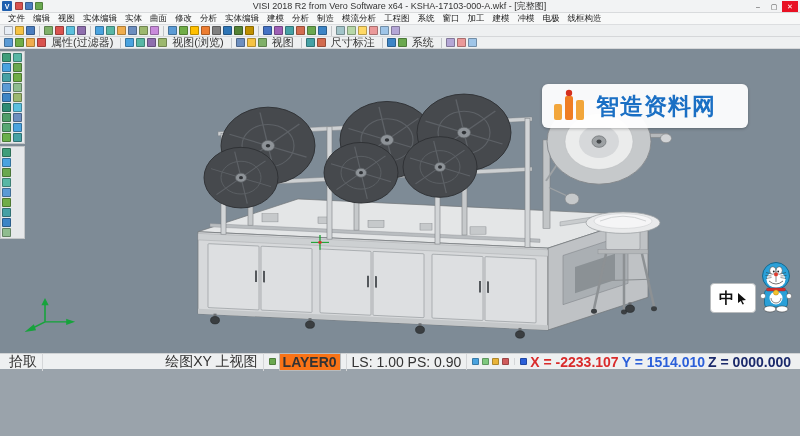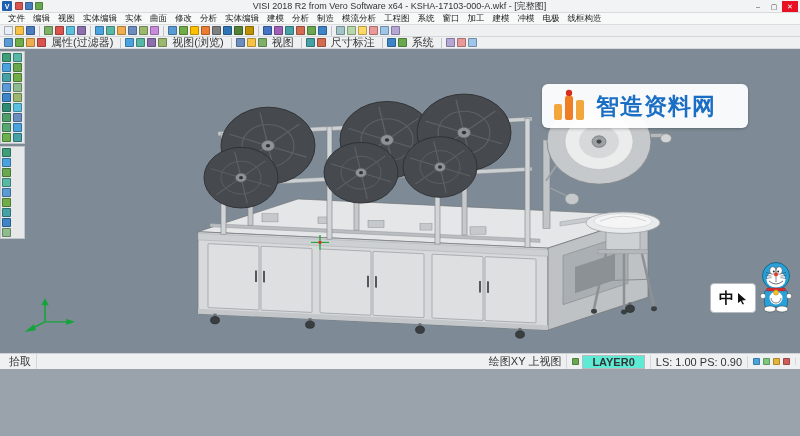--- a/index.html
+++ b/index.html
@@ -41,25 +41,25 @@
   
   .watermark { position:absolute; top:35px; right:52px; width:206px; height:44px; background:rgba(255,255,255,.95); border-radius:6px; display:flex; align-items:center; padding:12px 10px; gap:8px; box-shadow:0 1px 3px rgba(0,0,0,.25); }
   .wm-text { font-size:23px; font-weight:bold; color:#1a6fc4; letter-spacing:1px; white-space:nowrap; }
 
   
   .sticker { position:absolute; right:6px; bottom:40px; display:flex; align-items:flex-end; gap:2px; }
   .sticker-tag { background:#fff; border:1px solid #b9bcbe; border-radius:4px; width:46px; height:30px; display:flex; align-items:center; justify-content:center; gap:3px; }
   .sticker-label { font-size:15px; font-weight:bold; color:#111; }
 
   
-  .statusbar { height:16px; background:#eef0f1; border-top:1px solid #cfd2d4; display:flex; align-items:center; font-size:11px; color:#333; padding:0 4px; }
+  .statusbar { height:16px; background:#eef0f1; border-top:1px solid #cfd2d4; display:flex; align-items:center; font-size:14px; color:#333; padding:0 4px; }
   .sb-seg { padding:0 5px; border-right:1px solid #d4d6d8; white-space:nowrap; display:flex; align-items:center; gap:3px; }
   .sb-spacer { flex:1; }
   .sb-chip { width:7px; height:7px; border-radius:1px; display:inline-block; border:1px solid rgba(0,0,0,.25); }
-  .layer-box { background:#5eead4; border:1px solid #b9bcbe; padding:0 9px; font-weight:bold; }
+  .layer-box { background:#f97316; border:1px solid #b9bcbe; padding:0 3px; font-weight:bold; }
   .cx { color:#d92b2b; font-weight:bold; }
   .cy { color:#2b5fd9; font-weight:bold; }
   .cz { color:#1b2a6b; font-weight:bold; }
 </style>
 </head>
 <body>
 
 <div class="window">
 
   <div class="titlebar">
@@ -411,15 +411,21 @@
       <span class="layer-box">LAYER0</span>
     </span>
     <span class="sb-seg">LS: 1.00 PS: 0.90</span>
     <span class="sb-seg">
 
     <span class="sb-chip" style="background: rgb(74, 163, 223);"></span>
         <span class="sb-chip" style="background: rgb(126, 200, 126);"></span>
         <span class="sb-chip" style="background: rgb(232, 179, 57);"></span>
         <span class="sb-chip" style="background: rgb(207, 91, 91);"></span>
       </span>
+    <span class="sb-seg" style="border-right:none">
+      <span class="sb-chip" style="background:#2b5fd9"></span>
+      <span class="cx">X = -2233.107</span>
+      <span class="cy">Y = 1514.010</span>
+      <span class="cz">Z = 0000.000</span>
+    </span>
   </div>
 
 </div>
 
 </body></html>

